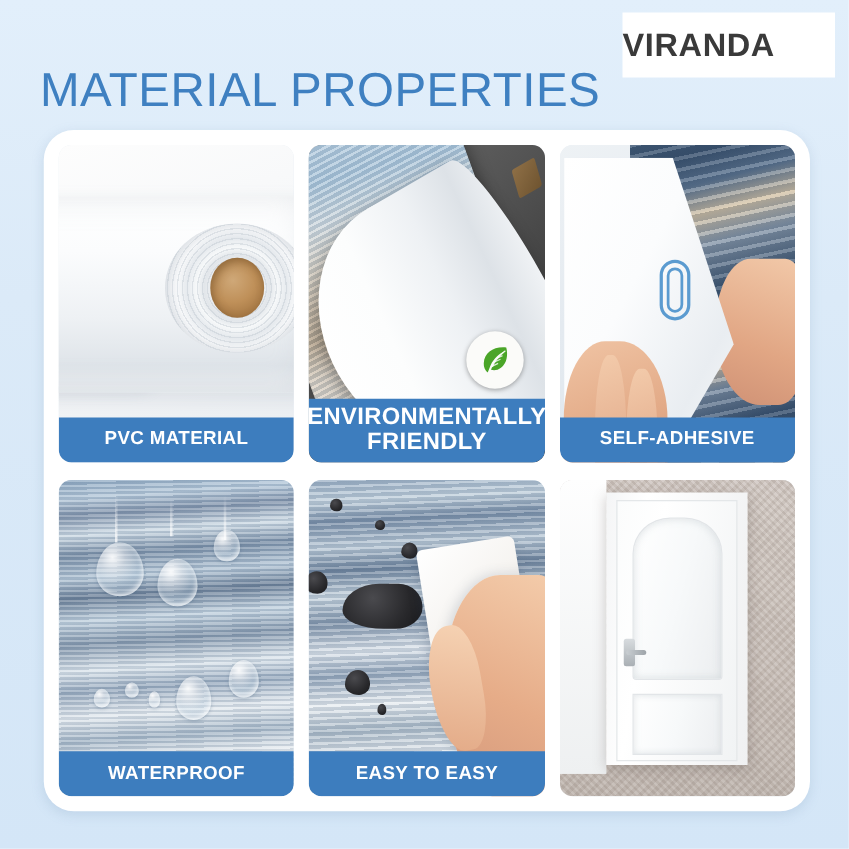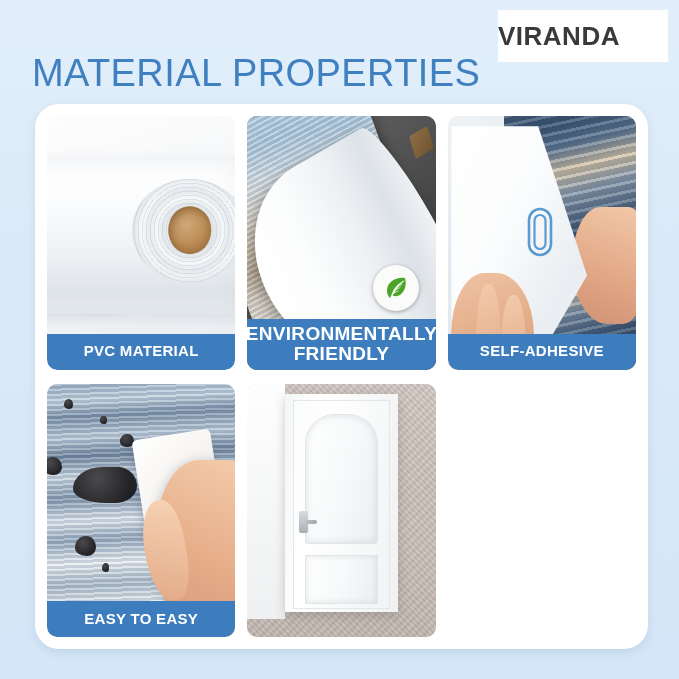--- a/index.html
+++ b/index.html
@@ -490,20 +490,37 @@
         <div class="adh-peel"></div>
         <div class="adh-hand-l"></div>
         <svg class="adh-clip" viewBox="0 0 30 54">
           <rect x="4" y="4" width="22" height="46" rx="11" fill="none" stroke="#5b9bd0" stroke-width="2.6"></rect>
           <rect x="9.5" y="10" width="11" height="34" rx="5.5" fill="none" stroke="#5b9bd0" stroke-width="2.2"></rect>
         </svg>
       </div>
       <div class="card-label">SELF-ADHESIVE</div>
     </div>
 
+    <div class="card">
+      <div class="card-media">
+        <div class="wp-bg"></div>
+        <div class="drop-tail" style="left:24%;top:4%;height:16%"></div>
+        <div class="drop-tail" style="left:47%;top:6%;height:12%"></div>
+        <div class="drop-tail" style="left:70%;top:5%;height:14%"></div>
+        <div class="drop" style="left:16%;top:20%;width:20%;height:17%"></div>
+        <div class="drop" style="left:42%;top:25%;width:17%;height:15%"></div>
+        <div class="drop" style="left:66%;top:16%;width:11%;height:10%"></div>
+        <div class="drop" style="left:50%;top:62%;width:15%;height:14%"></div>
+        <div class="drop" style="left:72%;top:57%;width:13%;height:12%"></div>
+        <div class="drop" style="left:15%;top:66%;width:7%;height:6%"></div>
+        <div class="drop" style="left:28%;top:64%;width:6%;height:5%"></div>
+        <div class="drop" style="left:38%;top:67%;width:5%;height:5%"></div>
+      </div>
+      <div class="card-label">WATERPROOF</div>
+    </div>
 
     <div class="card">
       <div class="card-media">
         <div class="clean-bg"></div>
         <div class="stain" style="left:9%;top:6%;width:5%;height:4%"></div>
         <div class="stain" style="left:28%;top:13%;width:4%;height:3%"></div>
         <div class="stain" style="left:39%;top:20%;width:7%;height:5%"></div>
         <div class="stain" style="left:14%;top:33%;width:34%;height:14%;border-radius:46% 30% 34% 52% / 60% 52% 48% 40%"></div>
         <div class="stain" style="left:-2%;top:29%;width:10%;height:7%"></div>
         <div class="stain" style="left:15%;top:60%;width:11%;height:8%"></div>

